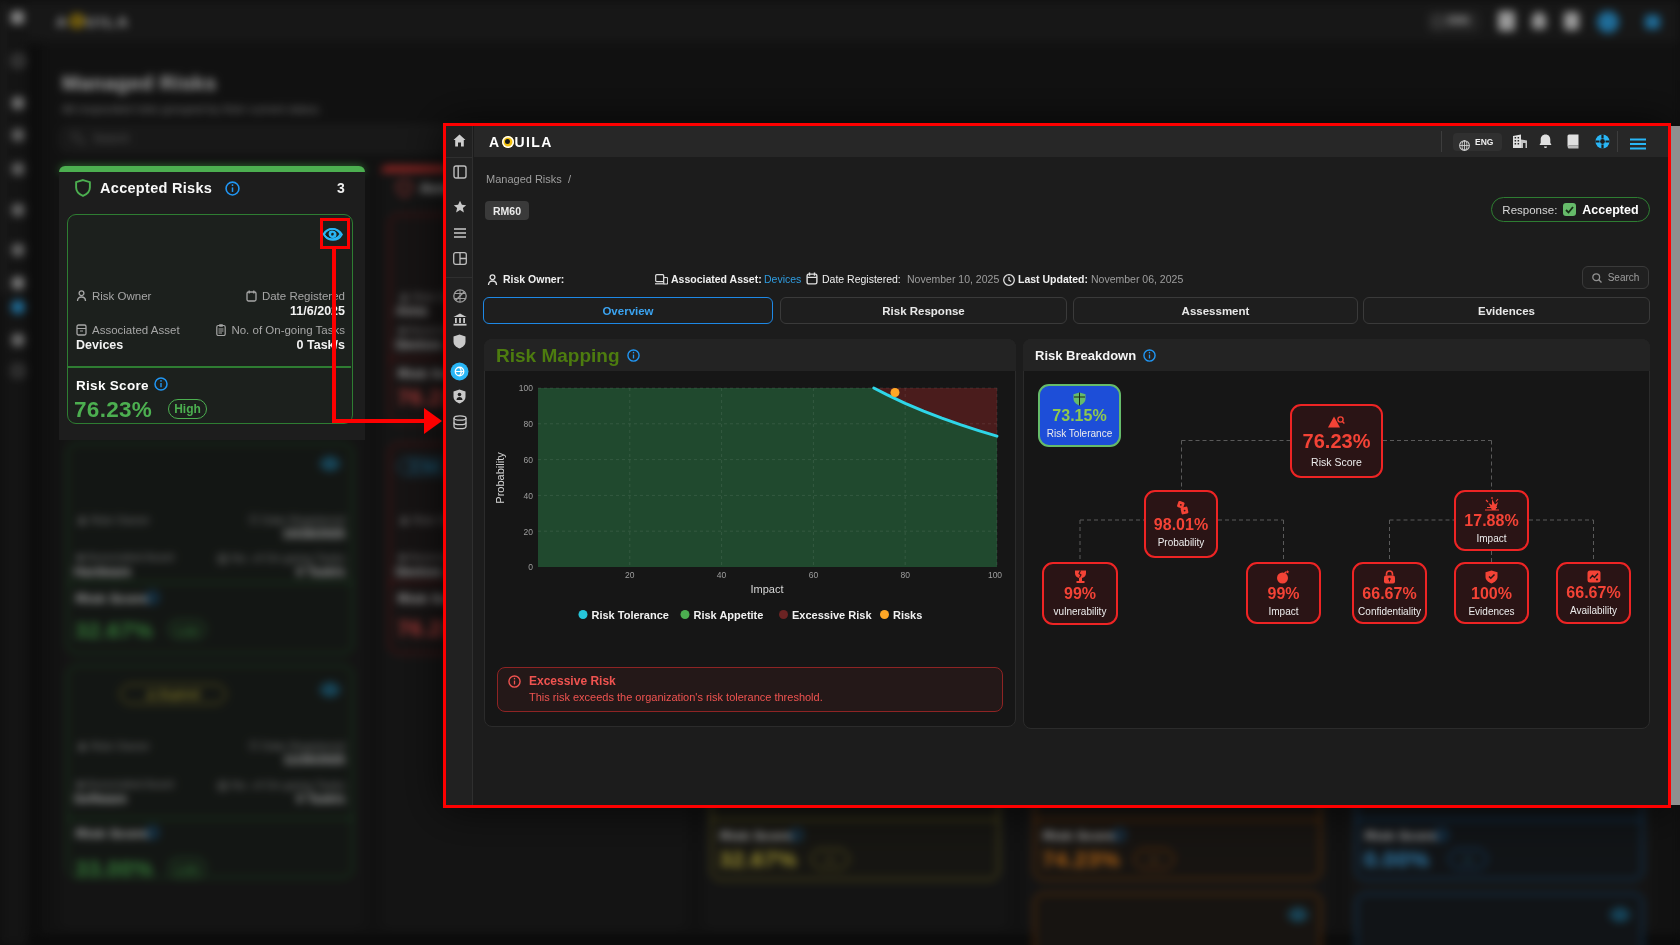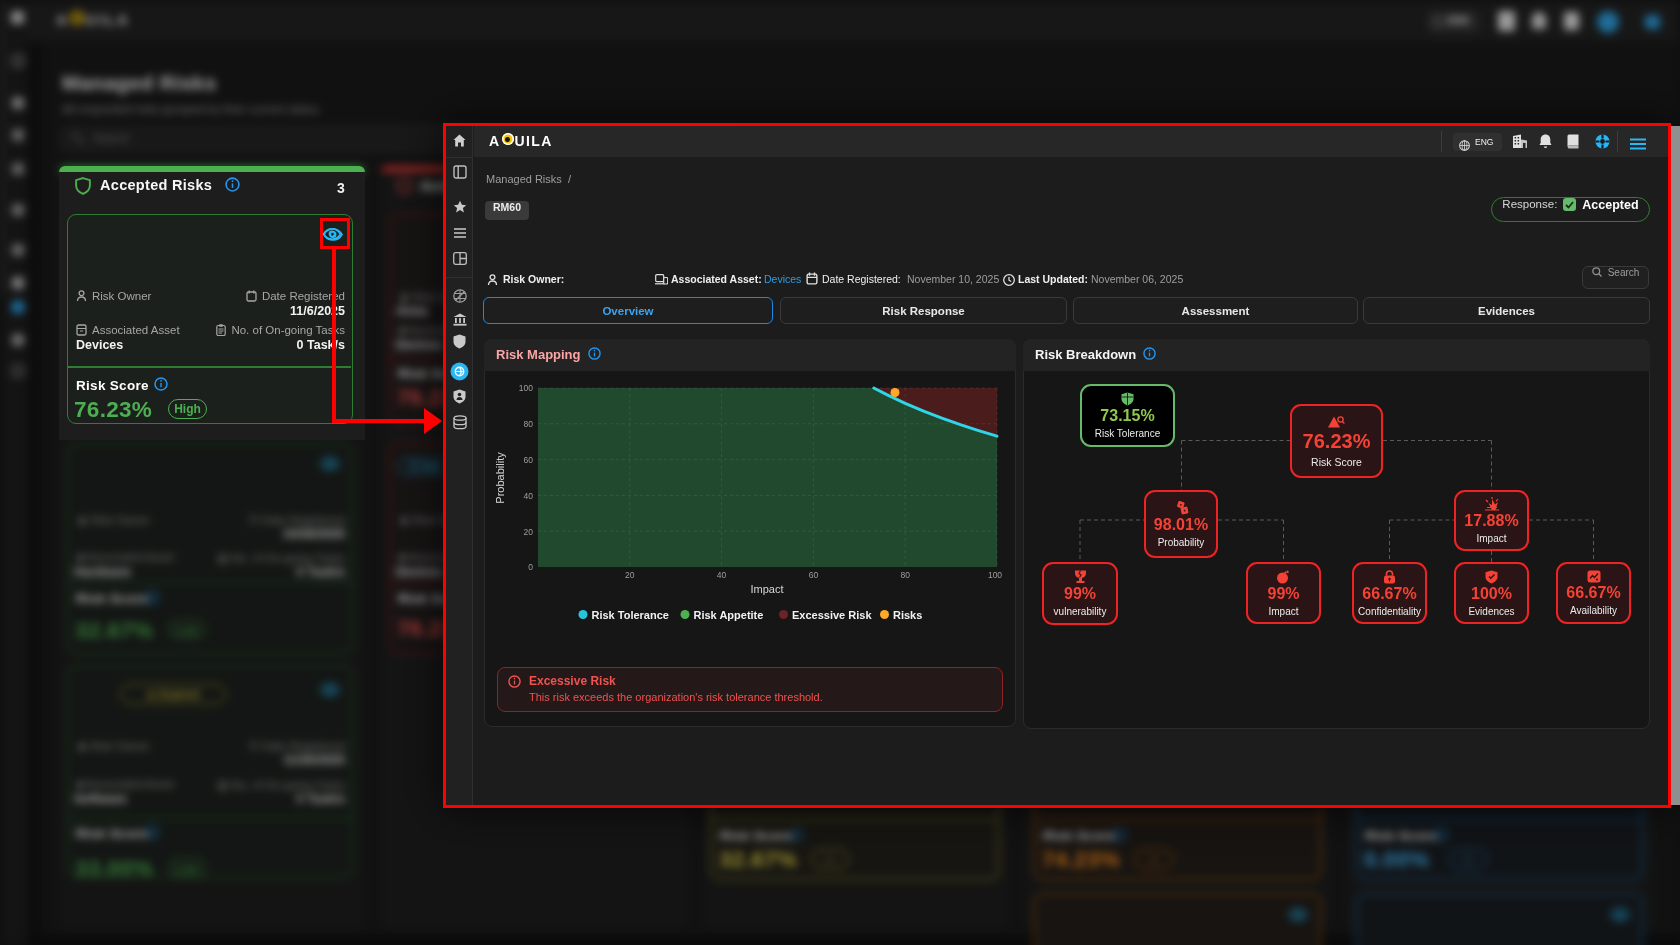--- a/index.html
+++ b/index.html
@@ -1,20 +1,20 @@
 <!DOCTYPE html>
 <html><head><meta charset="utf-8">
 <style>
 *{margin:0;padding:0;box-sizing:border-box}
 html,body{width:1680px;height:945px;overflow:hidden;background:#141414;font-family:"Liberation Sans",sans-serif}
 .a{position:absolute;white-space:nowrap}
 #bg{position:absolute;left:0;top:0;width:1680px;height:945px;filter:blur(4.5px)}
 #dim{position:absolute;left:0;top:0;width:1680px;height:945px;background:rgba(0,0,0,0.30)}
 #sharp,#ov,#ann{position:absolute;left:0;top:0;width:0;height:0}
-.fx{display:flex;align-items:flex-start;white-space:nowrap}
+.fx{display:flex;align-items:center;white-space:nowrap}
 .col{background:#1d1d1d;border-radius:8px}
 .bar{height:6px;border-radius:8px 8px 0 0}
 .kc{position:absolute;border-radius:9px}
 .gl{color:#a6a6a6;font-size:11.5px}
 .gv{color:#f2f2f2;font-weight:bold;font-size:12.5px}
 .rsl{color:#fff;font-weight:bold;font-size:13.5px;letter-spacing:.3px}
 .big{font-weight:bold;font-size:22.5px;letter-spacing:.3px}
 .pill{border-radius:12px;font-weight:bold;font-size:11.5px;display:flex;align-items:center;justify-content:center}
 .node{position:absolute;border-radius:11px;white-space:nowrap;display:flex;flex-direction:column;align-items:center;justify-content:center;text-align:center}
 .nred{border:2px solid #ee2424;background:#2a1415}
@@ -365,21 +365,21 @@
 <div class="a fx" style="left:489px;top:133px;height:17px;color:#fff;font-weight:bold;font-size:14px;letter-spacing:1.4px">A<span style="display:inline-block;width:12px;height:12px;border-radius:50%;background:#f4c20d;position:relative;margin:0 1px;box-shadow:0 0 0 1.5px #fff inset">
         <span style="position:absolute;left:3.5px;top:3.5px;width:5px;height:5px;border-radius:50%;background:#1a1a1a"></span>
       </span>UILA</div>
 <div class="a" style="left:1441px;top:131px;width:1px;height:21px;background:#3d3d3d"></div>
 <div class="a" style="left:1453px;top:133px;width:49px;height:18px;background:#303030;border-radius:4px"></div>
 <div class="a" style="left:1459px;top:137px"><svg width="11" height="11" viewBox="0 0 12 12">
         <circle cx="6" cy="6" r="5.3" fill="none" stroke="#d6d6d6" stroke-width="1.1"></circle>
         <path d="M0.7 6h10.6M6 0.7v10.6" stroke="#d6d6d6" stroke-width="0.9"></path>
         <ellipse cx="6" cy="6" rx="2.6" ry="5.3" fill="none" stroke="#d6d6d6" stroke-width="0.9"></ellipse>
       </svg></div>
-<div class="a" style="left:1475px;top:137px;color:#efefef;font-size:8.5px;font-weight:normal">ENG</div>
+<div class="a" style="left:1475px;top:137px;color:#efefef;font-size:8.5px;font-weight:bold">ENG</div>
 <div class="a" style="left:1512px;top:134px"><svg width="16" height="15" viewBox="0 0 16 15">
         <path d="M1 14V2l8-1.5V14z" fill="#e0e0e0"></path>
         <path d="M9 5.5l6 1V14H9z" fill="#c4c4c4"></path>
         <g fill="#272727">
           <rect x="2.6" y="3" width="1.5" height="1.5"></rect>
           <rect x="5.6" y="3" width="1.5" height="1.5"></rect>
           <rect x="2.6" y="6" width="1.5" height="1.5"></rect>
           <rect x="5.6" y="6" width="1.5" height="1.5"></rect>
           <rect x="2.6" y="9" width="1.5" height="1.5"></rect>
           <rect x="5.6" y="9" width="1.5" height="1.5"></rect>
@@ -449,21 +449,21 @@
     </div>
 
 <div class="tab" style="left:483px;width:290px;border-color:#1e88e5;color:#3ba3f0">Overview</div>
 <div class="tab" style="left:780px;width:287px">Risk Response</div>
 <div class="tab" style="left:1073px;width:285px">Assessment</div>
 <div class="tab" style="left:1363px;width:287px">Evidences</div>
 
 <div class="a" style="left:484px;top:339px;width:532px;height:388px;background:#161616;border:1px solid #2b2b2b;border-radius:8px"></div>
 <div class="a" style="left:484px;top:339px;width:532px;height:32px;background:#232323;border-radius:8px 8px 0 0"></div>
 <div class="a fx" style="left:496px;top:347px;height:17px;gap:7px">
-      <span style="color:#fca5a5;font-weight:bold;font-size:13px">Risk Mapping</span>
+      <span style="color:#4d7c0f;font-weight:bold;font-size:19px">Risk Mapping</span>
       <svg width="13" height="13" viewBox="0 0 14 14">
         <circle cx="7" cy="7" r="6" fill="none" stroke="#2196f3" stroke-width="1.5"></circle>
         <rect x="6.3" y="6" width="1.4" height="4.2" fill="#2196f3"></rect>
         <rect x="6.3" y="3.1" width="1.4" height="1.6" fill="#2196f3"></rect>
       </svg>
     </div>
 <svg class="a" style="left:484px;top:371px" width="532" height="290" viewBox="0 0 532 290">
 <rect x="54" y="17" width="459" height="179" fill="#20492e"></rect>
 <path d="M389.8 17L402.8 23.7 421.2 32.3 439.6 40.1 457.9 47.2 476.3 53.7 494.6 59.6 513 65.1V17Z" fill="#4a1c1c"></path>
 <g stroke="#ffffff" stroke-opacity="0.09" stroke-dasharray="3 3">
@@ -520,21 +520,21 @@
       </svg>
     </div>
 <svg class="a" style="left:1023px;top:371px" width="627" height="358" viewBox="0 0 627 358">
 <g stroke="#5a5a5a" stroke-width="1" stroke-dasharray="4 3" fill="none">
 <path d="M158.5 69.5H267M360 69.5H468.5M158.5 69.5V119M468.5 69.5V119"></path>
 <path d="M57 149H121M195 149H260.5M57 149V191M260.5 149V191"></path>
 <path d="M366.5 149H431M506 149H570.5M366.5 149V191M570.5 149V191M468.5 180V191"></path>
 </g>
 </svg>
 
-<div class="node" style="left:1080px;top:384px;width:95px;height:63px;border:2px solid #66bb6a;background:#000000">
+<div class="node" style="left:1038px;top:384px;width:83px;height:63px;border:2px solid #66bb6a;background:#1d4ed8">
 <svg width="13" height="14" viewBox="0 0 13 14">
         <path d="M6.5 0.5L12.5 2.3v4.5c0 3.3-2.6 5.4-6 6.7-3.4-1.3-6-3.4-6-6.7V2.3z" fill="#66bb6a"></path>
         <path d="M6.5 0.5v13M1 5h11" stroke="#1c2912" stroke-width="1"></path>
       </svg>
 <div style="font-weight:bold;color:#8fc94e;font-size:16px;margin-top:1px">73.15%</div>
       <div class="nlbl">Risk Tolerance</div>
     </div>
 <div class="node nred" style="left:1290px;top:404px;width:93px;height:74px">
 <svg width="17" height="13" viewBox="0 0 17 13">
         <path d="M6 1.5L12 12.5H0z" fill="#f44336"></path>

